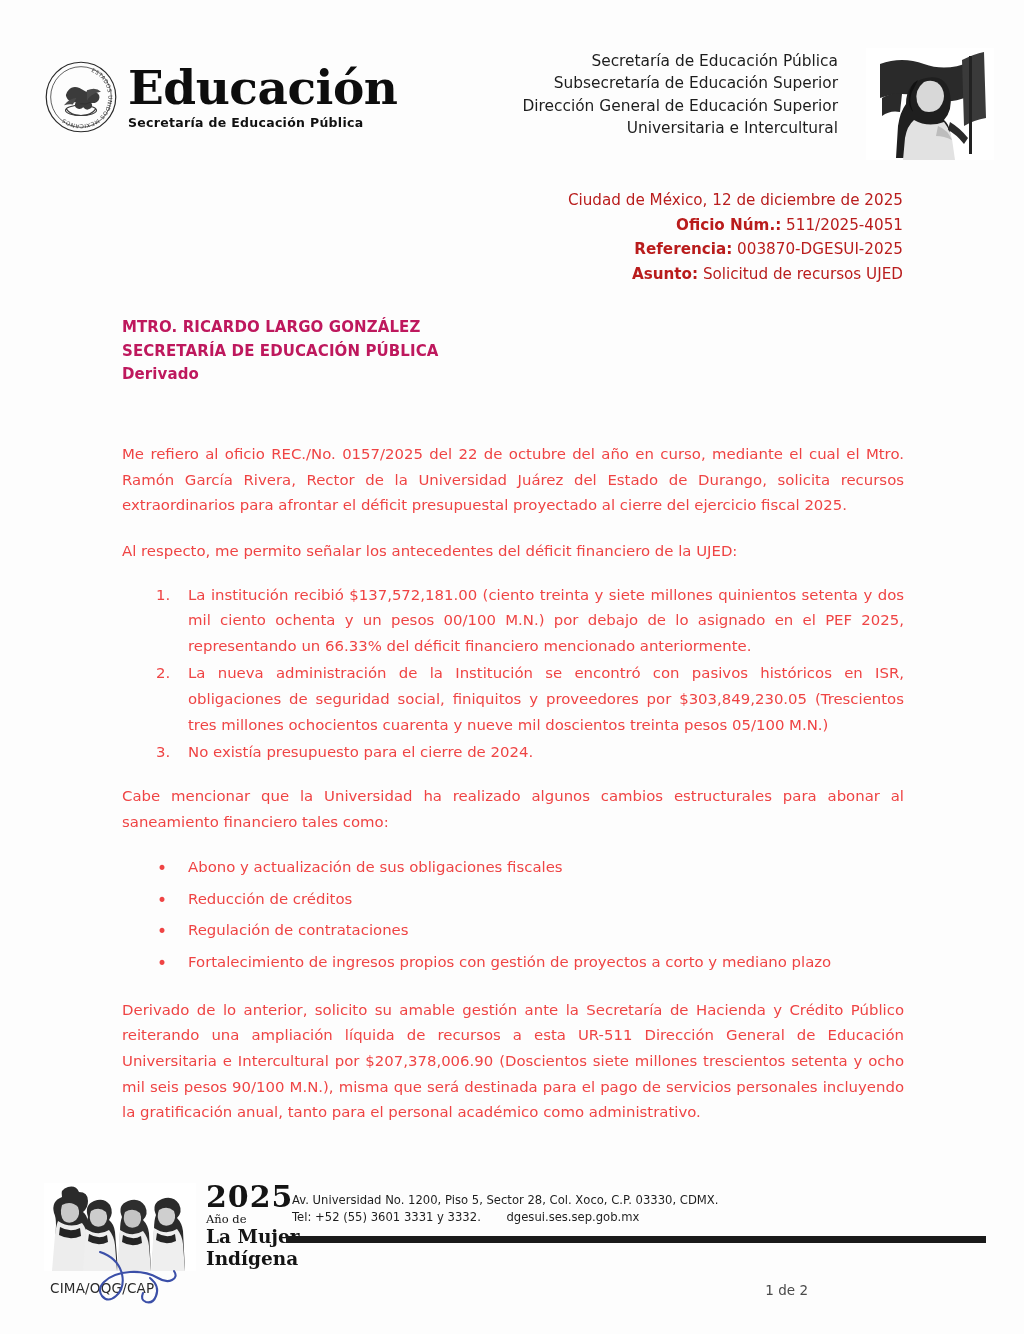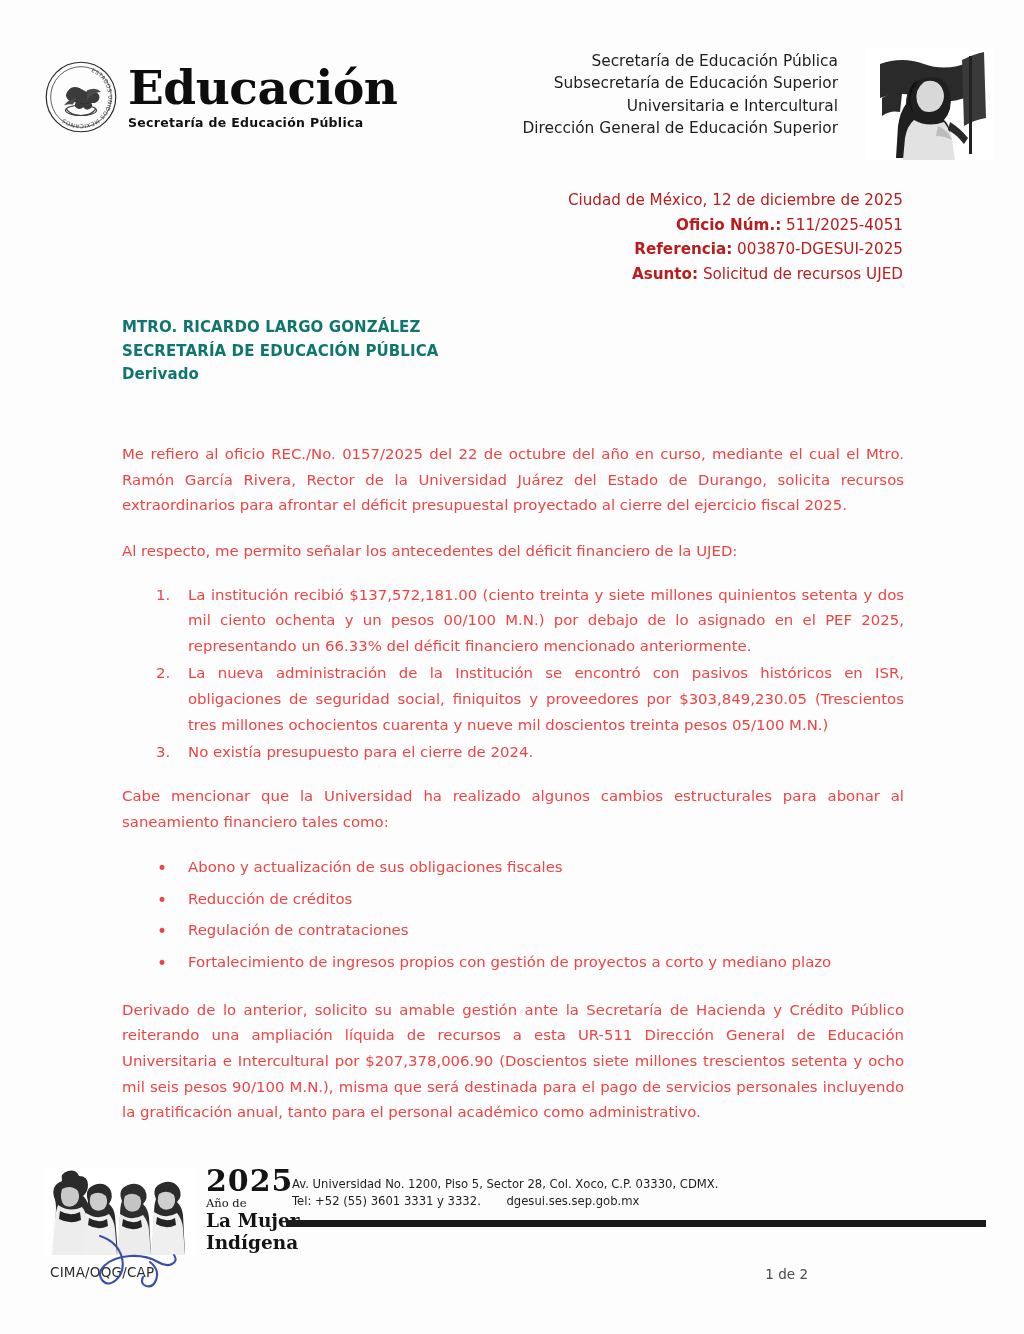--- a/index.html
+++ b/index.html
@@ -89,21 +89,21 @@
   .refblock b { font-weight: 700; }
 
   
   .addressee {
     position: absolute;
     left: 122px; top: 316px;
     font-size: 15px;
     font-weight: 700;
     line-height: 1.58;
     letter-spacing: 0.1px;
-    color: #0f766e;
+    color: #be185d;
   }
 
   
   .body-area {
     position: absolute;
     left: 122px; top: 442px;
     width: 782px;
     font-size: 14.9px;
     line-height: 1.72;
     color: #ef4444;
@@ -150,21 +150,21 @@
     content: "\2022";
     position: absolute;
     left: -31px;
     font-size: 17px;
     line-height: 1.55;
   }
 
   
   .footer {
     position: absolute;
-    left: 0; bottom: 16px;
+    left: 0; bottom: 0;
     width: 860px;
     height: 160px;
   }
   .year-emblem {
     position: absolute;
     left: 44px; top: 8px;
     display: flex;
     align-items: flex-end;
   }
   .women-art { width: 152px; height: 88px; }
@@ -258,22 +258,22 @@
       </svg>
       <div class="wordmark">
         <div class="wordmark-main">Educación</div>
         <div class="wordmark-sub">Secretaría de Educación Pública</div>
       </div>
     </div>
 
     <div class="dep-lines">
       <div>Secretaría de Educación Pública</div>
       <div>Subsecretaría de Educación Superior</div>
+      <div>Dirección General de Educación Superior</div>
       <div>Universitaria e Intercultural</div>
-      <div>Dirección General de Educación Superior</div>
     </div>
 
     <svg class="flag-emblem" viewBox="0 0 128 112">
       <rect x="0" y="0" width="128" height="112" fill="#ffffff"></rect>
       <path d="M14 16 q22 -8 44 0 q22 8 46 -2 l0 34 q-24 10 -46 2 q-22 -8 -44 0 z" fill="#2a2a2a"></path>
       <path d="M96 12 q12 -6 22 -8 l2 66 q-12 2 -22 8 z" fill="#3a3a3a"></path>
       <rect x="103" y="8" width="3" height="98" fill="#222"></rect>
       <path d="M40 56 q0 -22 20 -26 q20 -4 24 16 q3 16 -6 26 q5 4 6 12 l2 26 l-56 0 l2 -32 q2 -14 8 -22z" fill="#1f1f1f"></path>
       <path d="M58 34 q12 -4 18 6 q4 8 0 16 q-4 8 -13 8 q-9 0 -12 -10 q-3 -12 7 -20z" fill="#d8d8d8"></path>
       <path d="M52 32 q-8 4 -9 16 q-1 10 4 16 q-6 -14 1 -24 q3 -6 4 -8z" fill="#111"></path>

